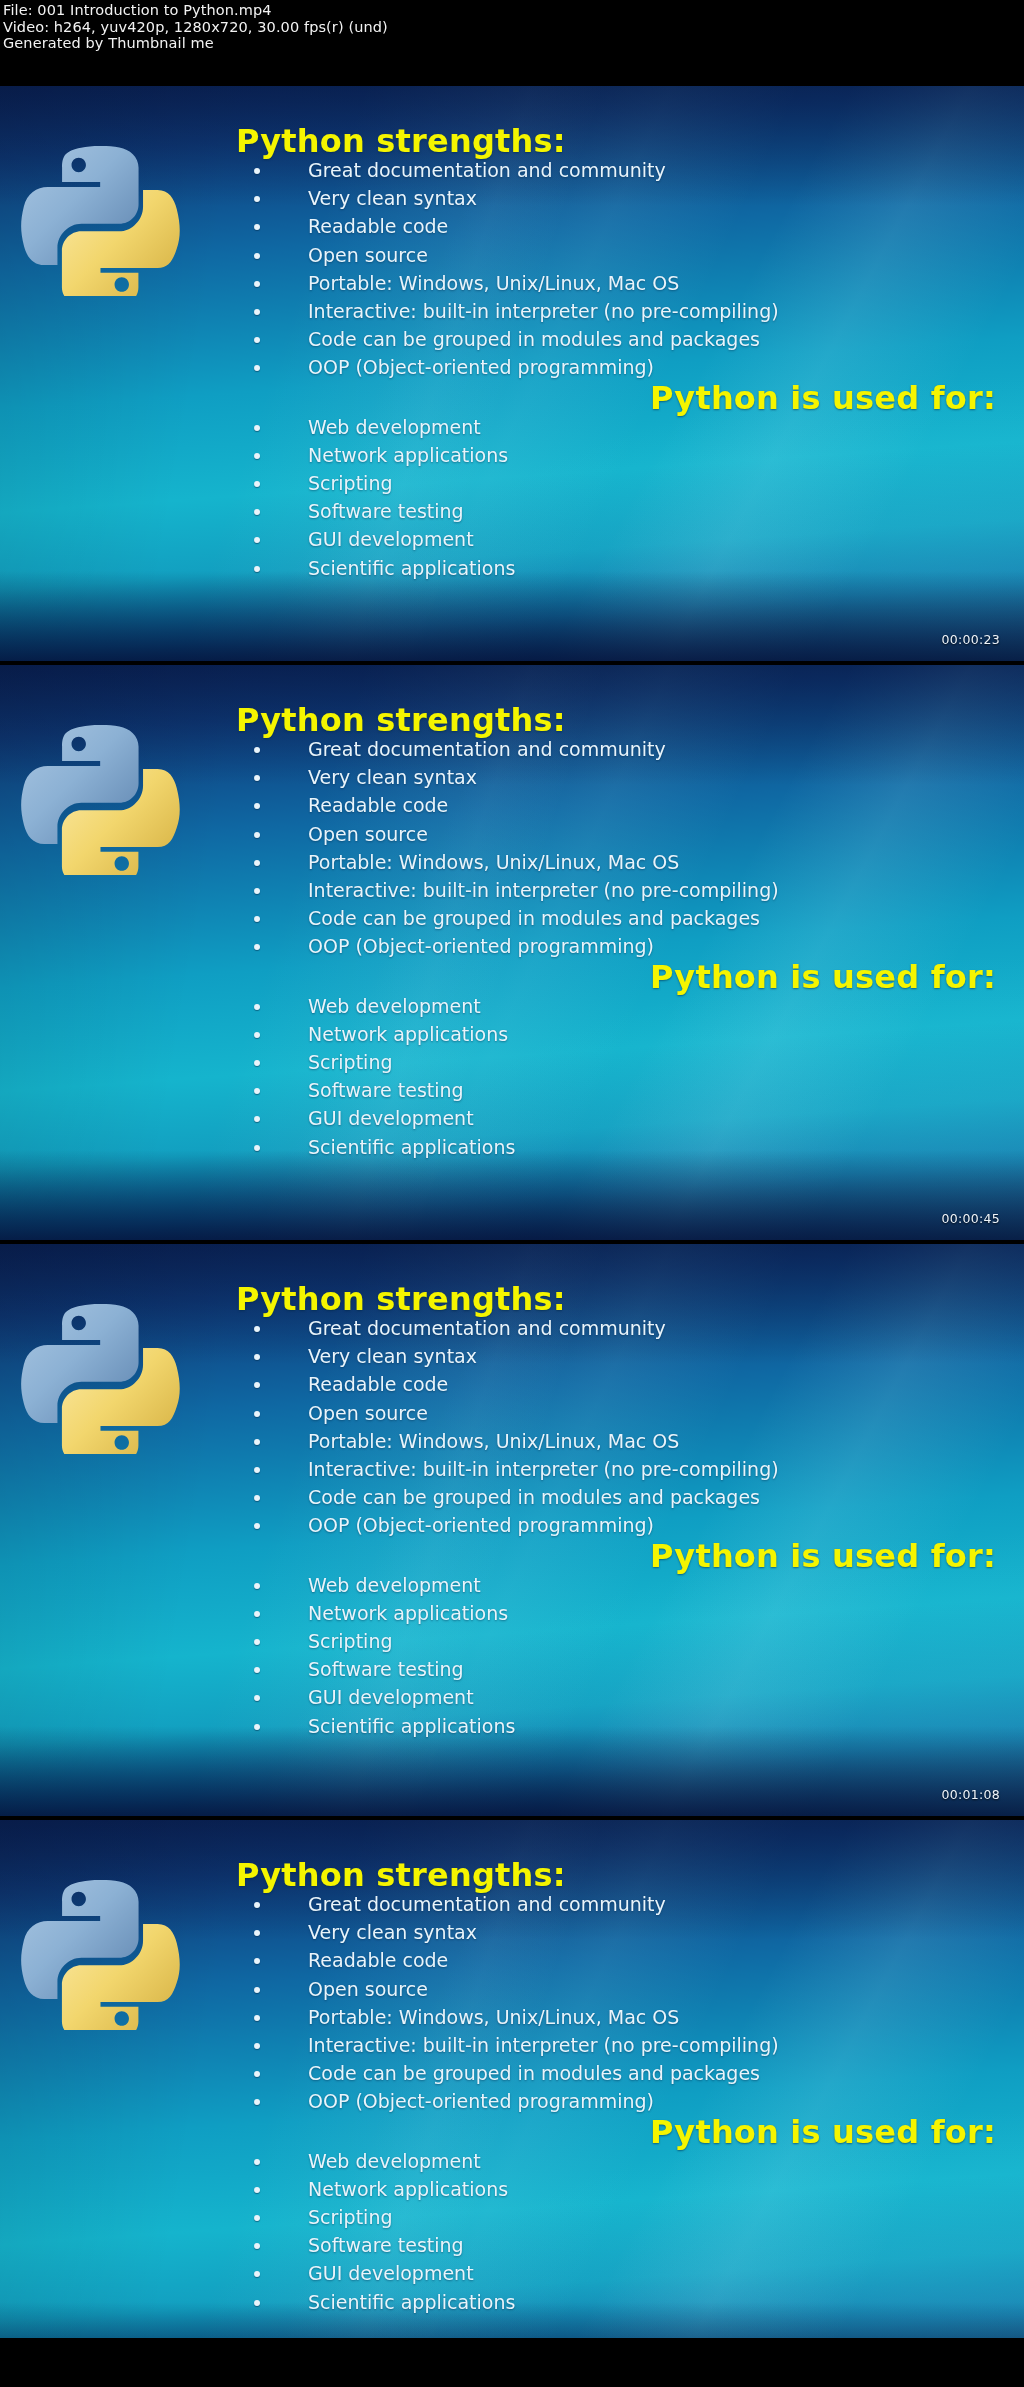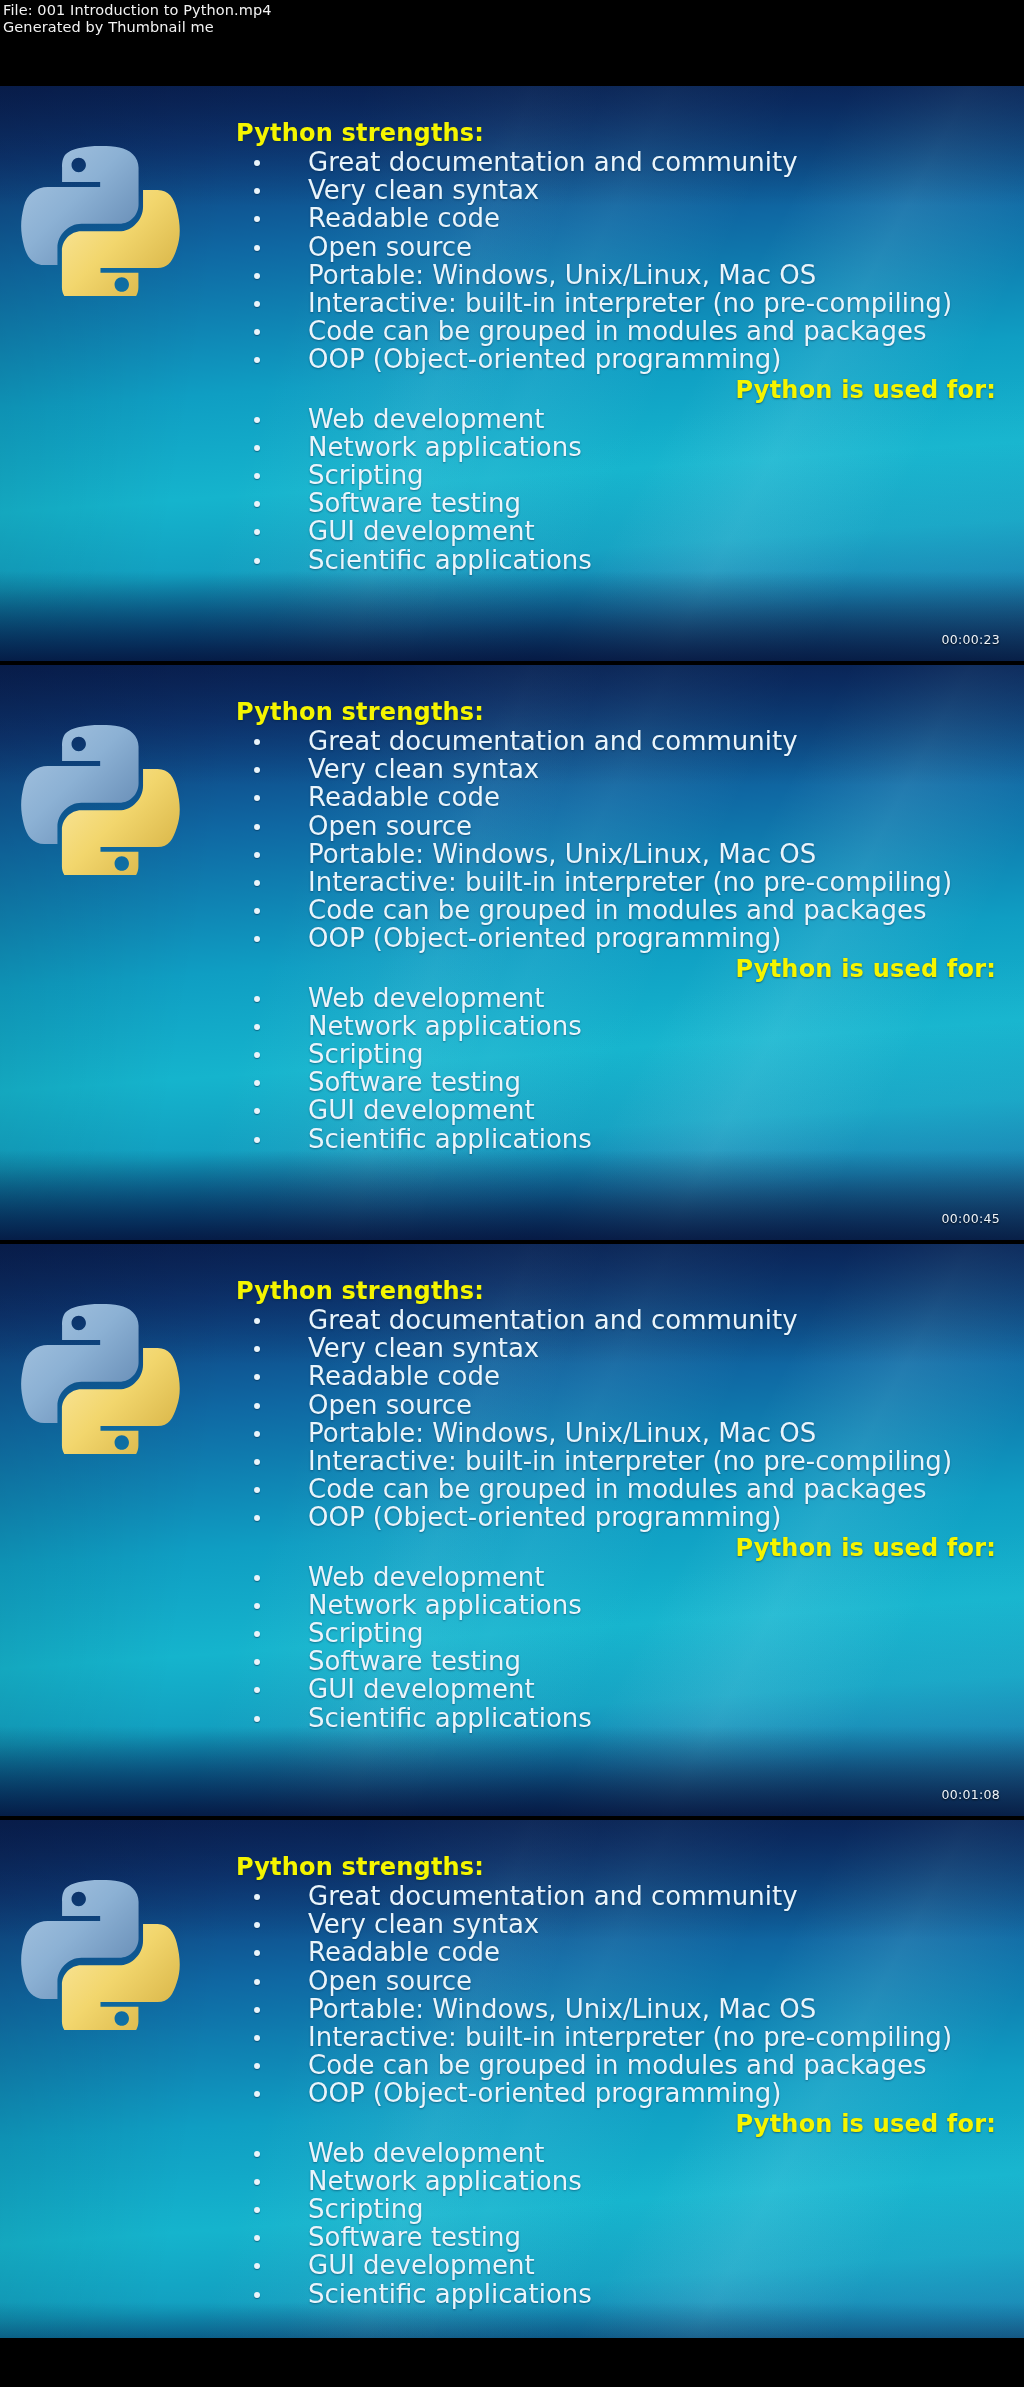--- a/index.html
+++ b/index.html
@@ -104,37 +104,37 @@
   
   .slide-text{
     position:absolute;
     left:236px;
     top:33px;
     width:760px;
   }
   .heading{
     color:#f5f500;
     font-weight:bold;
-    font-size:24px;
+    font-size:32px;
     line-height:28px;
     letter-spacing:0.2px;
     text-shadow:0 1px 2px rgba(0,40,70,0.55);
-    margin:0 0 1px 0;
+    margin:8px 0 1px 0;
     white-space:nowrap;
   }
   .heading.second{ margin-top:2px;text-align:right; }
   ul.bullets{
     list-style:none;
     margin:0;
     padding:0;
   }
   ul.bullets li{
     position:relative;
     color:#e9f4fb;
-    font-size:26px;
+    font-size:19px;
     line-height:28.2px;
     padding-left:72px;
     white-space:nowrap;
     text-shadow:0 1px 2px rgba(0,40,70,0.45);
   }
   ul.bullets li .dot{
     position:absolute;
     left:18px;
     top:12px;
     width:6px;
@@ -156,20 +156,21 @@
     text-shadow:0 1px 2px rgba(0,0,0,0.8);
   }
 </style>
 </head>
 <body>
 
 <div id="sheet">
 
   <div class="meta">
     <div class="meta-line">File: 001 Introduction to Python.mp4</div>
+    <div class="meta-line">Video: h264, yuv420p, 1280x720, 30.00 fps(r) (und)</div>
     <div class="meta-line">Generated by Thumbnail me</div>
   </div>
 
   <div class="frames">
 
     <div class="frame">
       <div class="sheen"></div>
       <div class="topdark"></div>
       <div class="botdark"></div>
 

